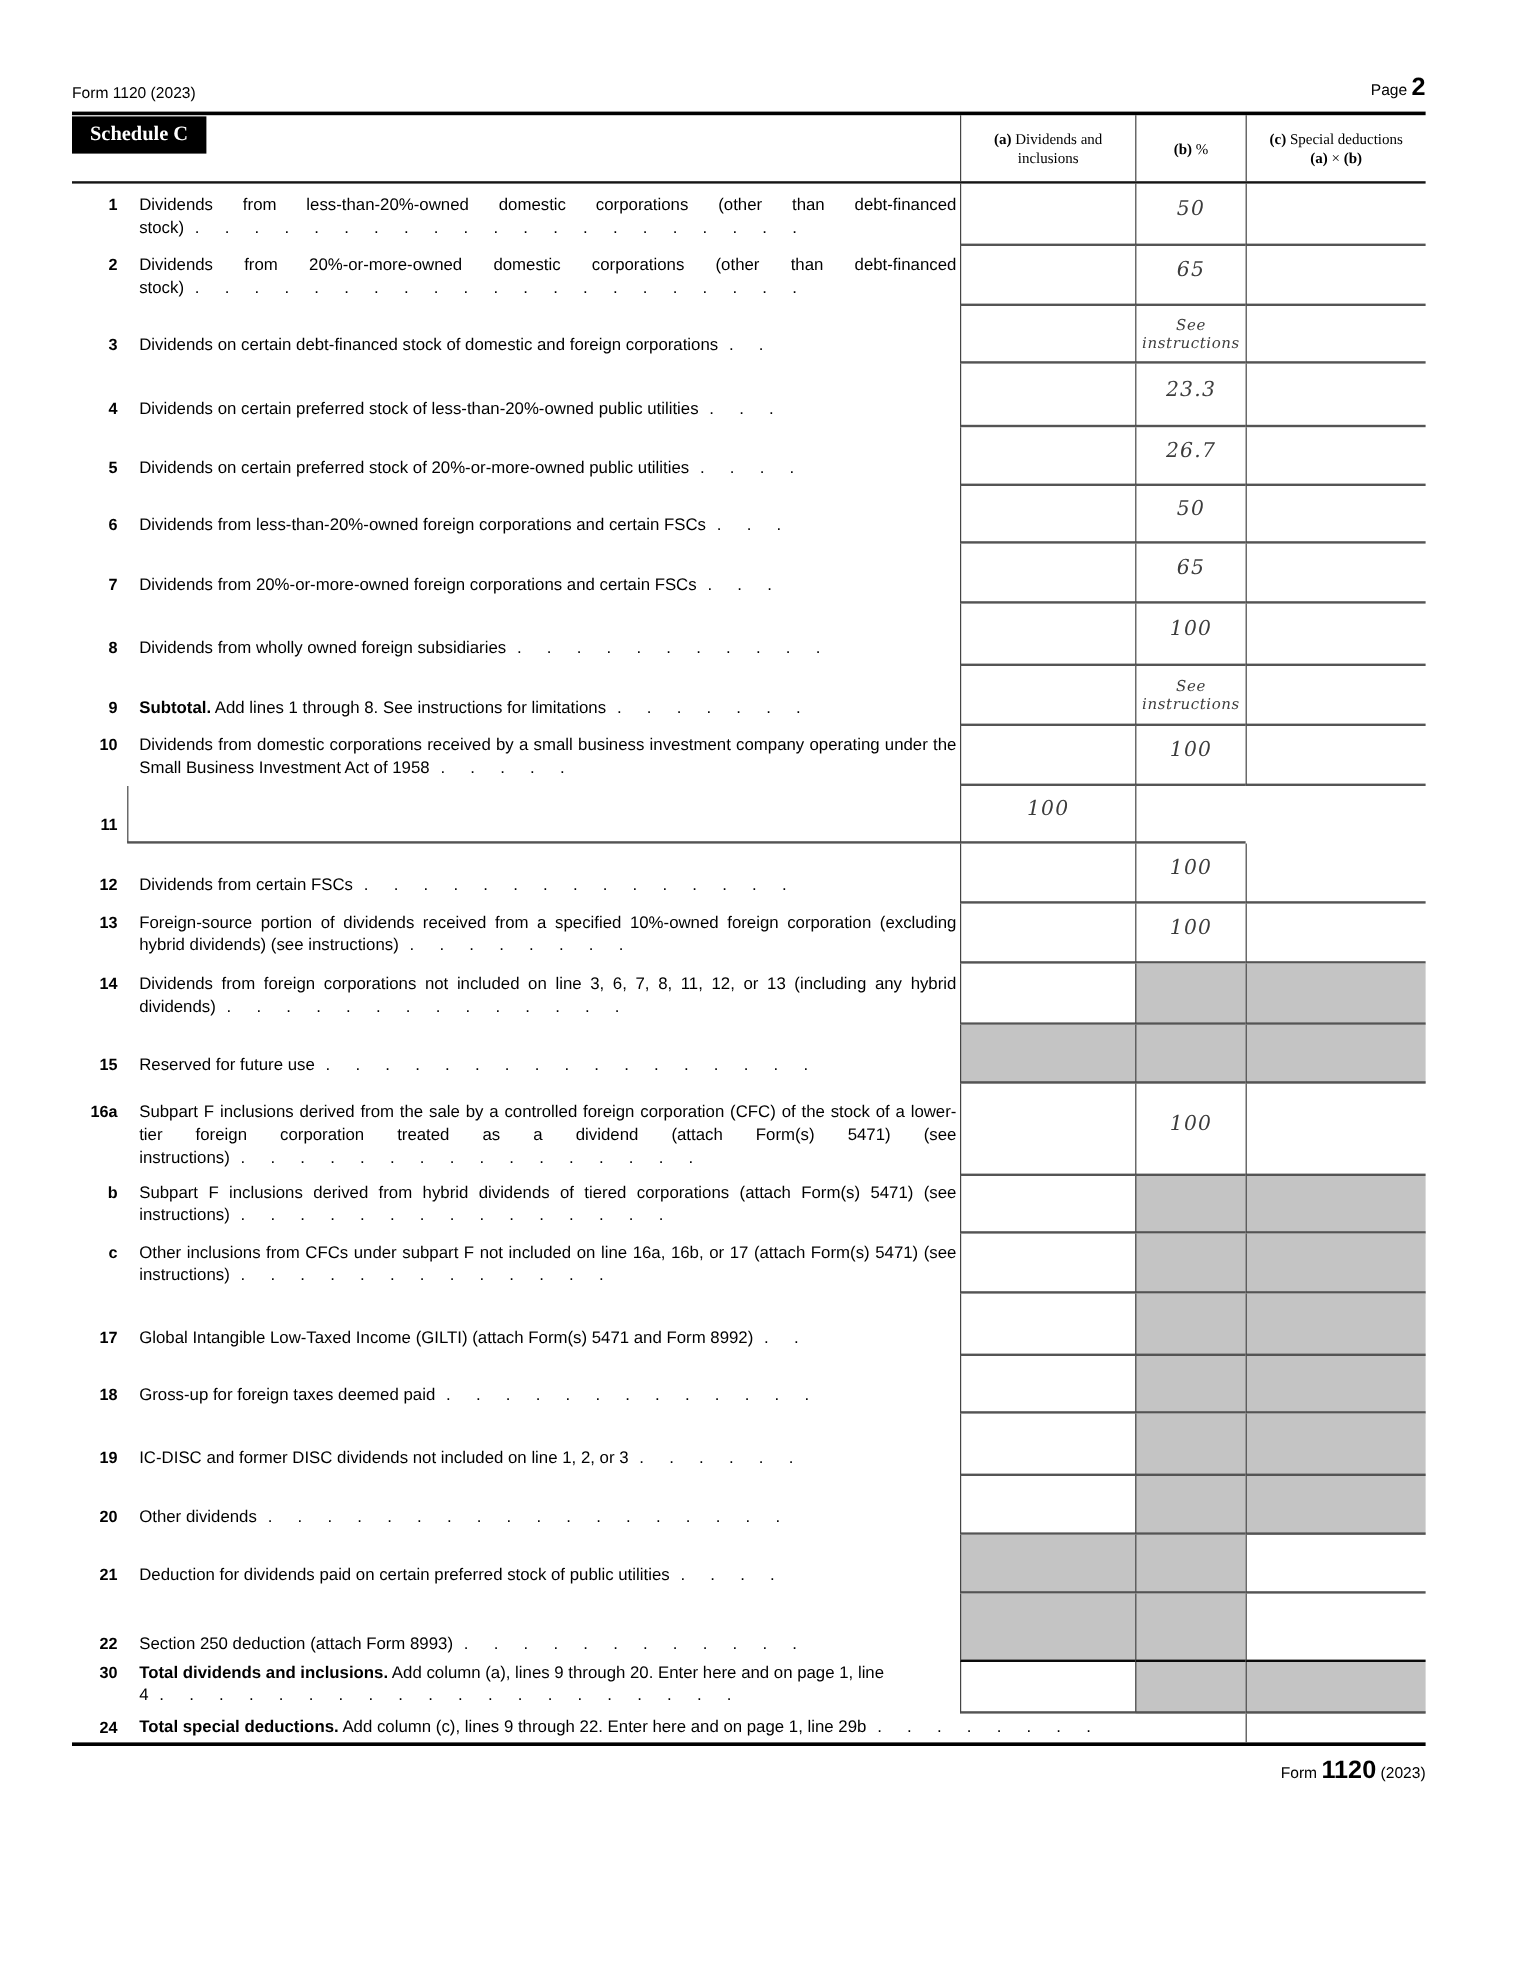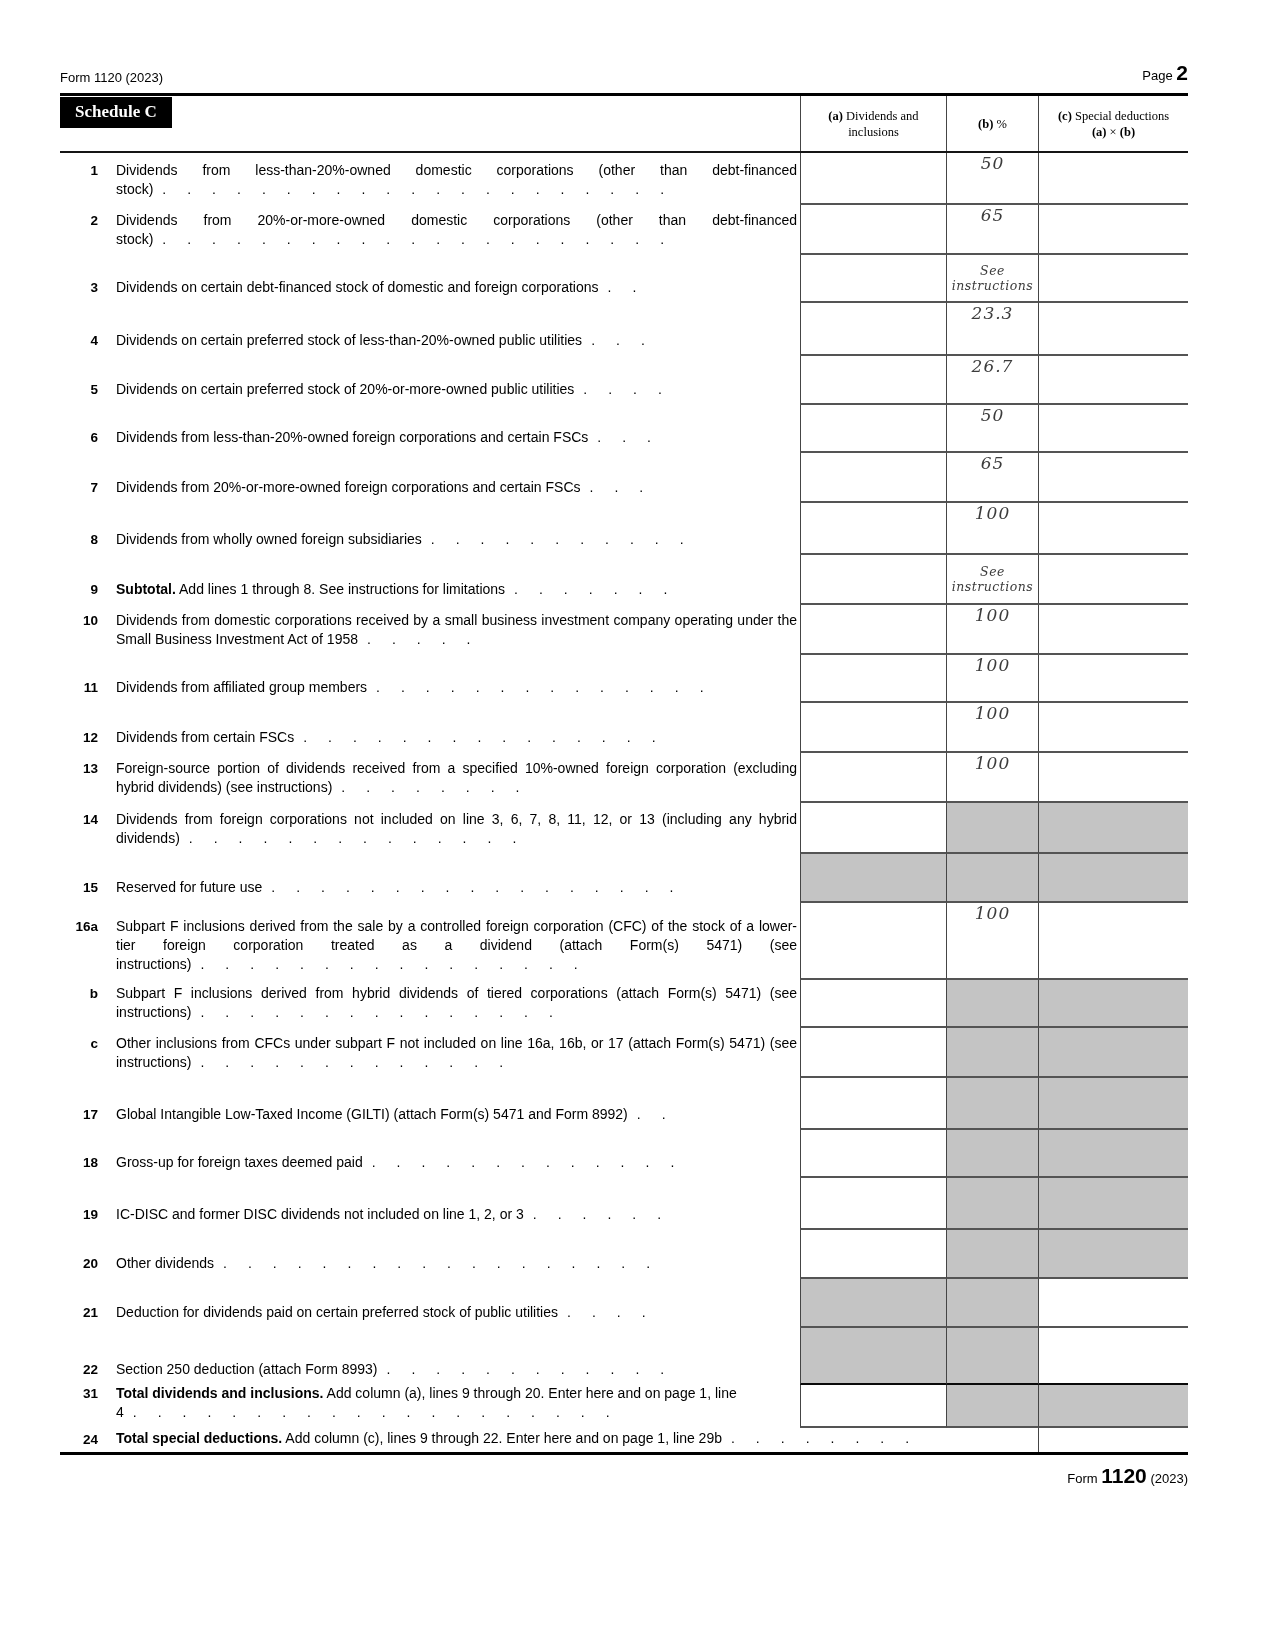--- a/index.html
+++ b/index.html
@@ -40,21 +40,21 @@
   .r24 .num { padding-bottom:5px;text-align:center; }
   .desc { display:flex; align-items:flex-end; padding:0 3px 6px 10px; overflow:hidden; }
   .r24 .desc { padding-bottom:4px; }
   .desc p { margin:0; font-size:14px; line-height:19px; width:100%; }
   .just p { text-align:justify; }
   .dots { letter-spacing:21px; margin-left:9px; }
   .va,.vb,.vc { border-left:1.5px solid #454545; border-bottom:2px solid #545454; }
   .dark .va,.dark .vb,.dark .vc { border-bottom:2.5px solid #0a0a0a; }
   .nb { border-bottom:none !important; }
   .sh { background:#c4c4c4; }
-  .vb { display:flex; align-items:flex-start; justify-content:center; padding-bottom:8px; }
+  .vb { display:flex; align-items:center; justify-content:center; padding-bottom:8px; }
   .vb.mid { align-items:center; padding-bottom:0; }
   .scr { font-family:"DejaVu Serif", serif; font-style:italic; color:#3c3c3c; font-size:17px; letter-spacing:1px; }
   .see { font-size:12.5px; line-height:15px; text-align:center; letter-spacing:0.5px; }
 
   
   .page-foot { text-align:right; margin-top:9px; font-size:13px; }
   .page-foot b { font-size:21px; font-weight:bold; }
 </style>
 </head>
 <body>
@@ -200,23 +200,20 @@
         </div>
       <div class="va"></div>
       <div class="vb">
           <span class="scr">100</span>
         </div>
       <div class="vc"></div>
     </div>
 
     <div class="row" style="height:48px">
       <div class="num">11</div>
-      <div class="desc">
-          <p><span>Dividends from affiliated group members</span><span class="dots">..............</span></p>
-        </div>
       <div class="va"></div>
       <div class="vb">
           <span class="scr">100</span>
         </div>
       <div class="vc"></div>
     </div>
 
     <div class="row" style="height:50px">
       <div class="num">12</div>
       <div class="desc">
@@ -347,21 +344,21 @@
       <div class="num">22</div>
       <div class="desc">
           <p><span>Section 250 deduction (attach Form 8993)</span><span class="dots">............</span></p>
         </div>
       <div class="va sh"></div>
       <div class="vb sh"></div>
       <div class="vc"></div>
     </div>
 
     <div class="row l2" style="height:43px">
-      <div class="num">31</div>
+      <div class="num">30</div>
       <div class="desc">
           <p><b>Total dividends and inclusions.</b><span> Add column (a), lines 9 through 20. Enter here and on page 1, line 4</span><span class="dots">....................</span></p>
         </div>
       <div class="va"></div>
       <div class="vb sh"></div>
       <div class="vc sh"></div>
     </div>
 
     <div class="row r24" style="height:24px">
       <div class="num">24</div>

